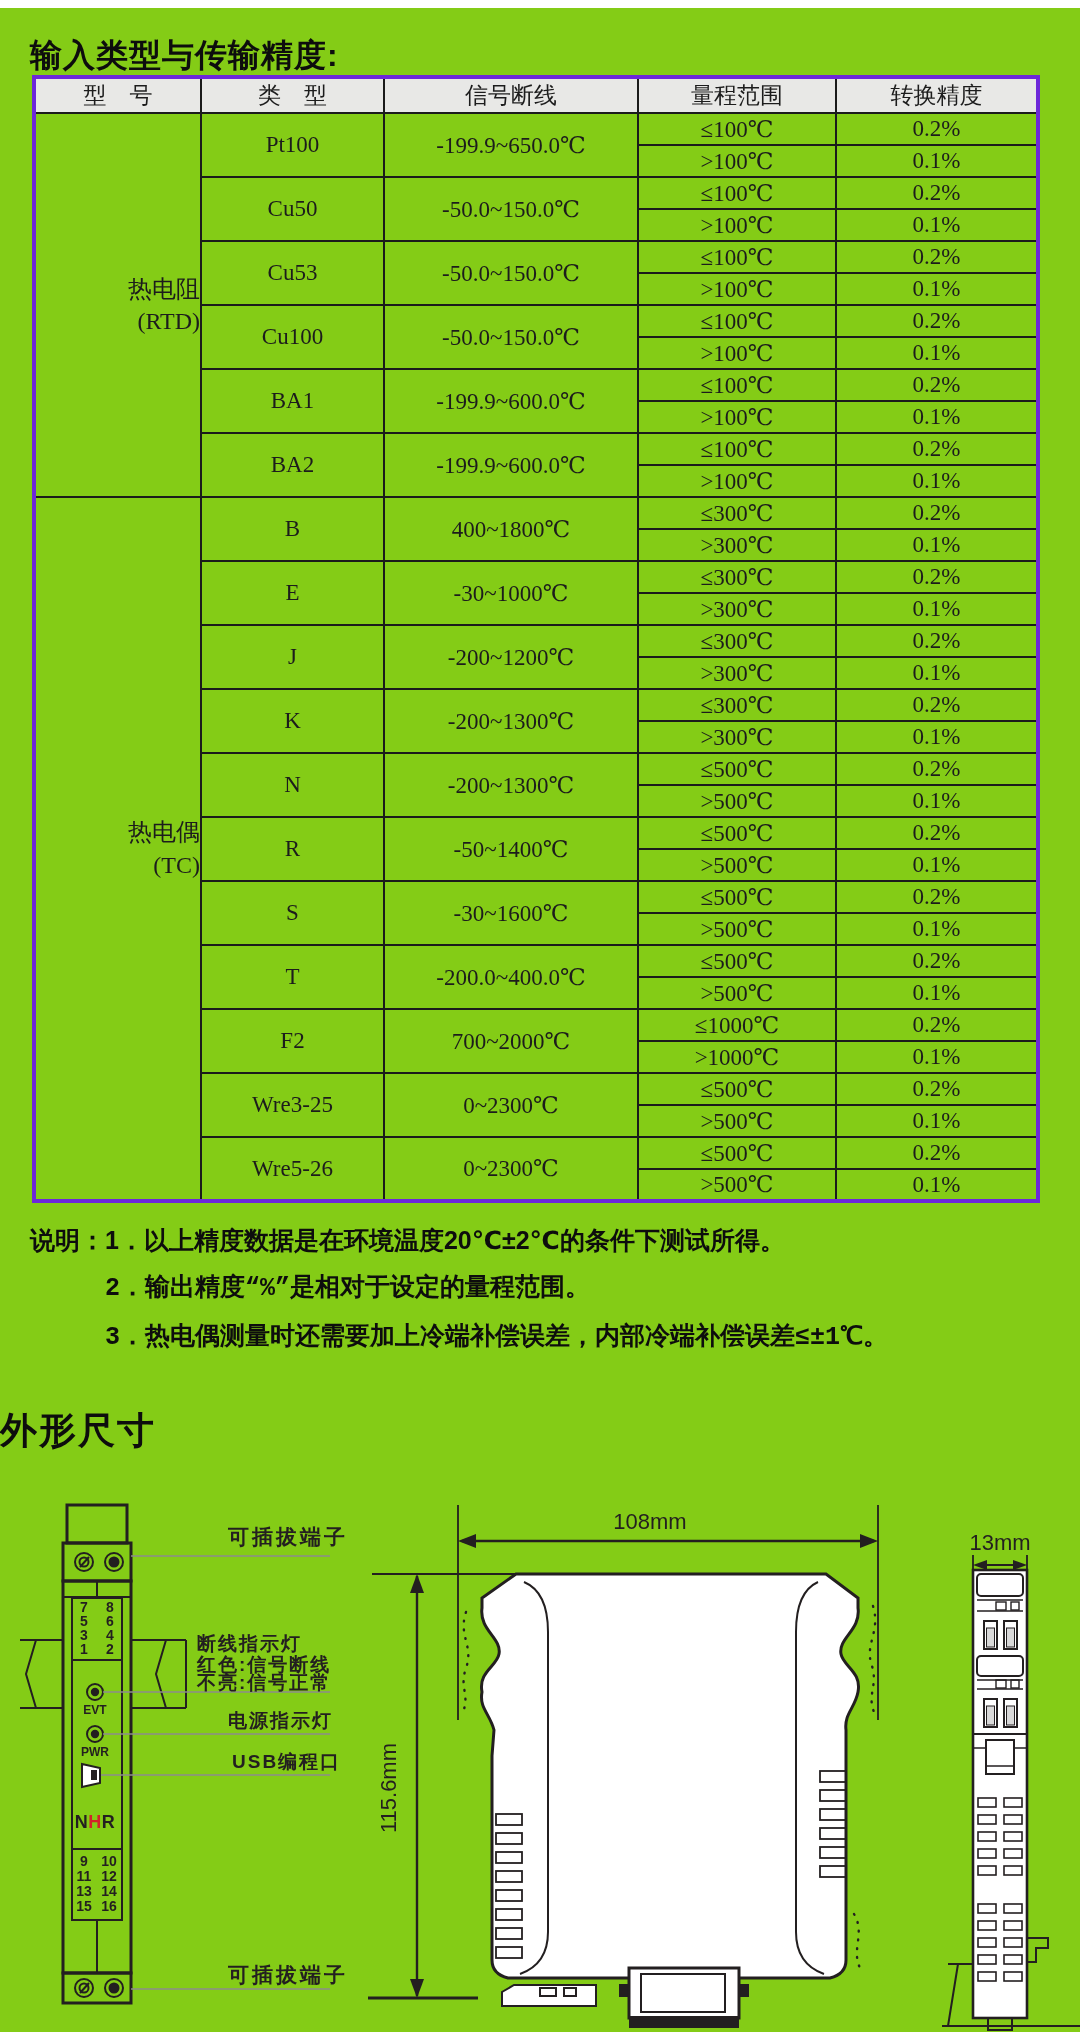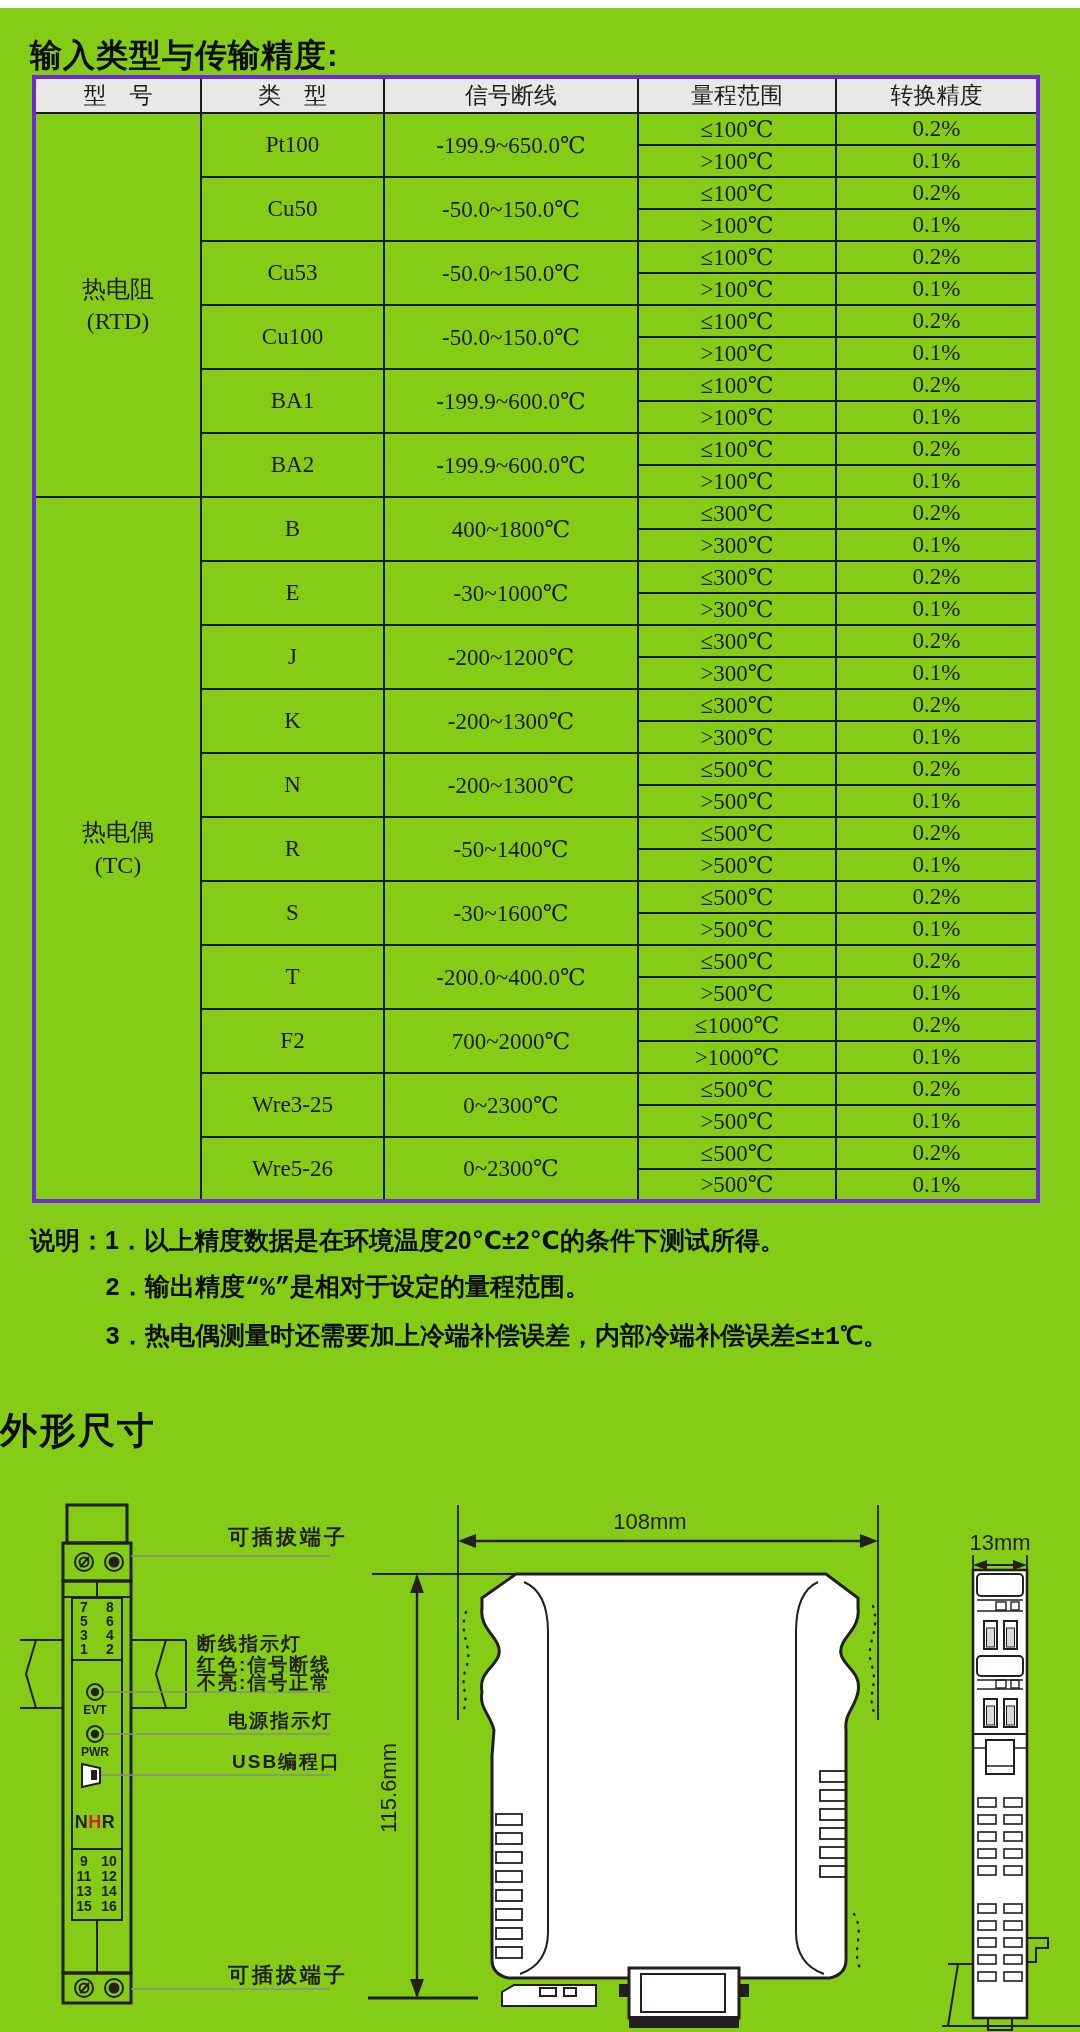--- a/index.html
+++ b/index.html
@@ -10,21 +10,21 @@
   
   .acc-table{position:absolute;left:32px;top:67px;width:1004px;border-collapse:collapse;
         table-layout:fixed;border:4px solid #6d28d9;
         font-family:"Liberation Serif","DejaVu Serif",serif;}
   .acc-table th,.acc-table td{border:2px solid #1b1b1b;text-align:center;vertical-align:middle;
         padding:0;overflow:hidden;white-space:nowrap;}
   .acc-table thead tr{height:36px;}
   .acc-table th{background:#e8e8e6;font-weight:normal;font-size:23px;}
   .acc-table tbody tr{height:32px;}
   .acc-table td{font-size:23px;}
-  .acc-table td.model-cell{font-size:24px;line-height:1.35;}
+  .acc-table td.model-cell{font-size:24px;line-height:1.35;text-align:right;}
   
   .notes{position:absolute;left:30px;top:1218px;width:1020px;font-size:25px;font-weight:700;color:#0d0d0d;}
   .note-line{height:28px;line-height:28px;margin-bottom:21px;white-space:nowrap;}
   .note-line.indent{padding-left:75px;font-family:Liberation Mono, monospace;}
   
   .section-title{position:absolute;left:0;top:1398px;width:1080px;margin:0;
         font-size:37px;font-weight:800;color:#0d0d0d;letter-spacing:2px;}
   .drawing-svg{position:absolute;left:0;top:1460px;}
   .drawing-svg text{font-family:"Liberation Sans","DejaVu Sans",sans-serif;fill:#231f20;}
   .cn-label{font-size:21px;font-weight:700;letter-spacing:3px;}

